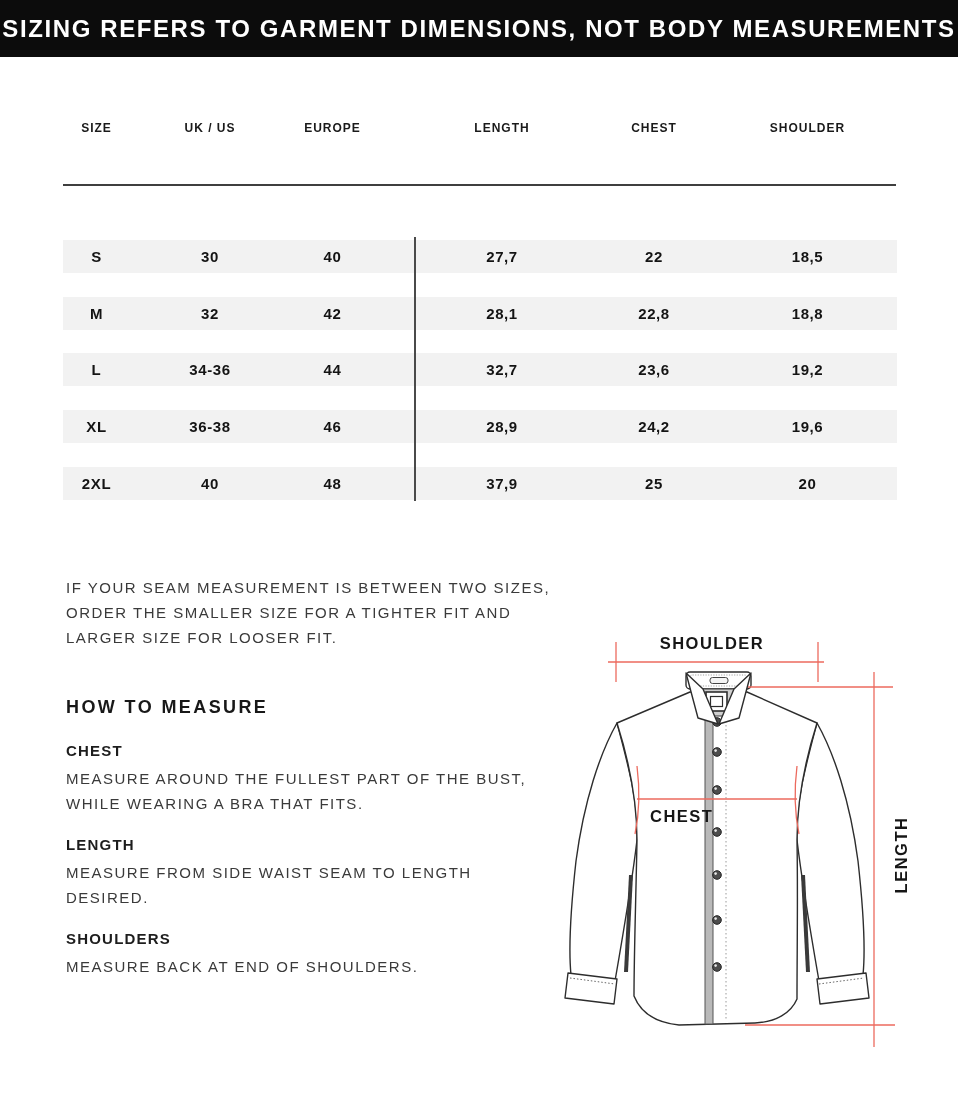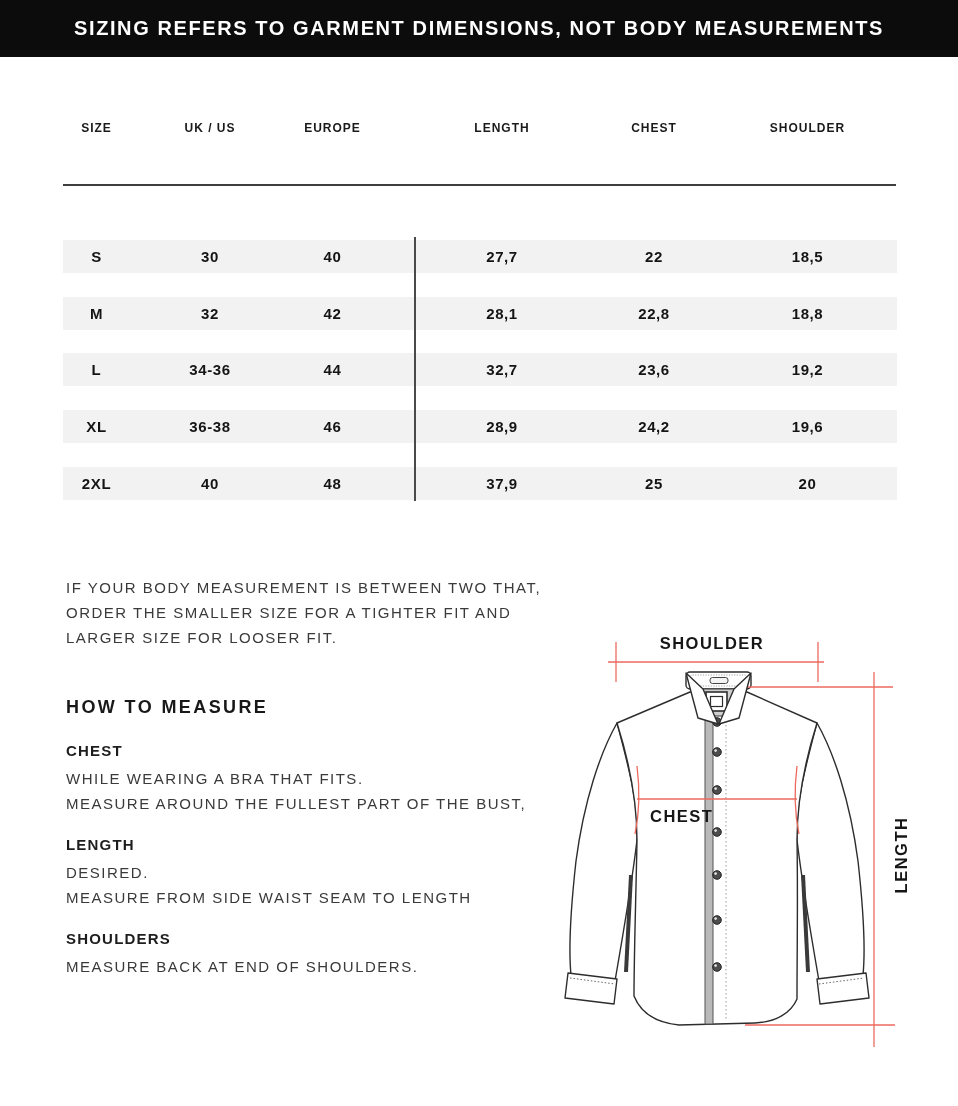--- a/index.html
+++ b/index.html
@@ -3,21 +3,21 @@
 <meta charset="utf-8">
 <style>
   html,body{margin:0;padding:0;background:#ffffff;}
   #page{
     position:relative;width:958px;height:1106px;background:#ffffff;overflow:hidden;
     font-family:"Liberation Sans",sans-serif;color:#1c1c1c;
   }
   
   .banner{position:absolute;top:0;left:0;width:958px;height:57px;background:#0c0c0c;
     display:flex;align-items:center;justify-content:center;}
-  .banner-text{color:#ffffff;font-size:20px;font-weight:bold;letter-spacing:1.6px;white-space:nowrap;}
+  .banner-text{color:#ffffff;font-size:24px;font-weight:bold;letter-spacing:1.6px;white-space:nowrap;}
 
   
   .tgrid{display:grid;grid-template-columns:67px 160px 85px 39px 176px 128px 179px;width:834px;}
   .table-header{position:absolute;left:63px;top:118px;}
   .th{text-align:center;font-size:12px;font-weight:600;letter-spacing:1px;color:#1a1a1a;line-height:20px;}
   .rule{position:absolute;left:63px;top:184px;width:833px;height:0;border-top:2px solid #3f3f3f;}
   .trow{position:absolute;left:63px;height:33px;background:#f2f2f2;align-items:center;}
   .trow.r0{top:240px}.trow.r1{top:297px}.trow.r2{top:353px}.trow.r3{top:410px}.trow.r4{top:467px}
   .td{text-align:center;font-size:15px;font-weight:bold;color:#141414;letter-spacing:0.6px;}
   .col-divider{position:absolute;left:414px;top:237px;width:2px;height:264px;background:#4a4a4a;}
@@ -100,40 +100,40 @@
     <div></div>
     <div class="td">37,9</div>
     <div class="td">25</div>
     <div class="td">20</div>
   </div>
 
   <div class="col-divider"></div>
 
   <div class="content">
     <div class="para">
-      <div class="line">IF YOUR BODY MEASUREMENT IS BETWEEN TWO THAT,</div>
+      <div class="line">IF YOUR SEAM MEASUREMENT IS BETWEEN TWO SIZES,</div>
       <div class="line">ORDER THE SMALLER SIZE FOR A TIGHTER FIT AND</div>
       <div class="line">LARGER SIZE FOR LOOSER FIT.</div>
     </div>
 
     <div class="h2 howto">HOW TO MEASURE</div>
 
     <div class="mi">
       <div class="mi-label">CHEST</div>
       <div class="para mi-text">
+        <div class="line">MEASURE AROUND THE FULLEST PART OF THE BUST,</div>
         <div class="line">WHILE WEARING A BRA THAT FITS.</div>
-        <div class="line">MEASURE AROUND THE FULLEST PART OF THE BUST,</div>
       </div>
     </div>
 
     <div class="mi">
       <div class="mi-label">LENGTH</div>
       <div class="para mi-text">
+        <div class="line">MEASURE FROM SIDE WAIST SEAM TO LENGTH</div>
         <div class="line">DESIRED.</div>
-        <div class="line">MEASURE FROM SIDE WAIST SEAM TO LENGTH</div>
       </div>
     </div>
 
     <div class="mi">
       <div class="mi-label">SHOULDERS</div>
       <div class="para mi-text">
         <div class="line">MEASURE BACK AT END OF SHOULDERS.</div>
       </div>
     </div>
   </div>

